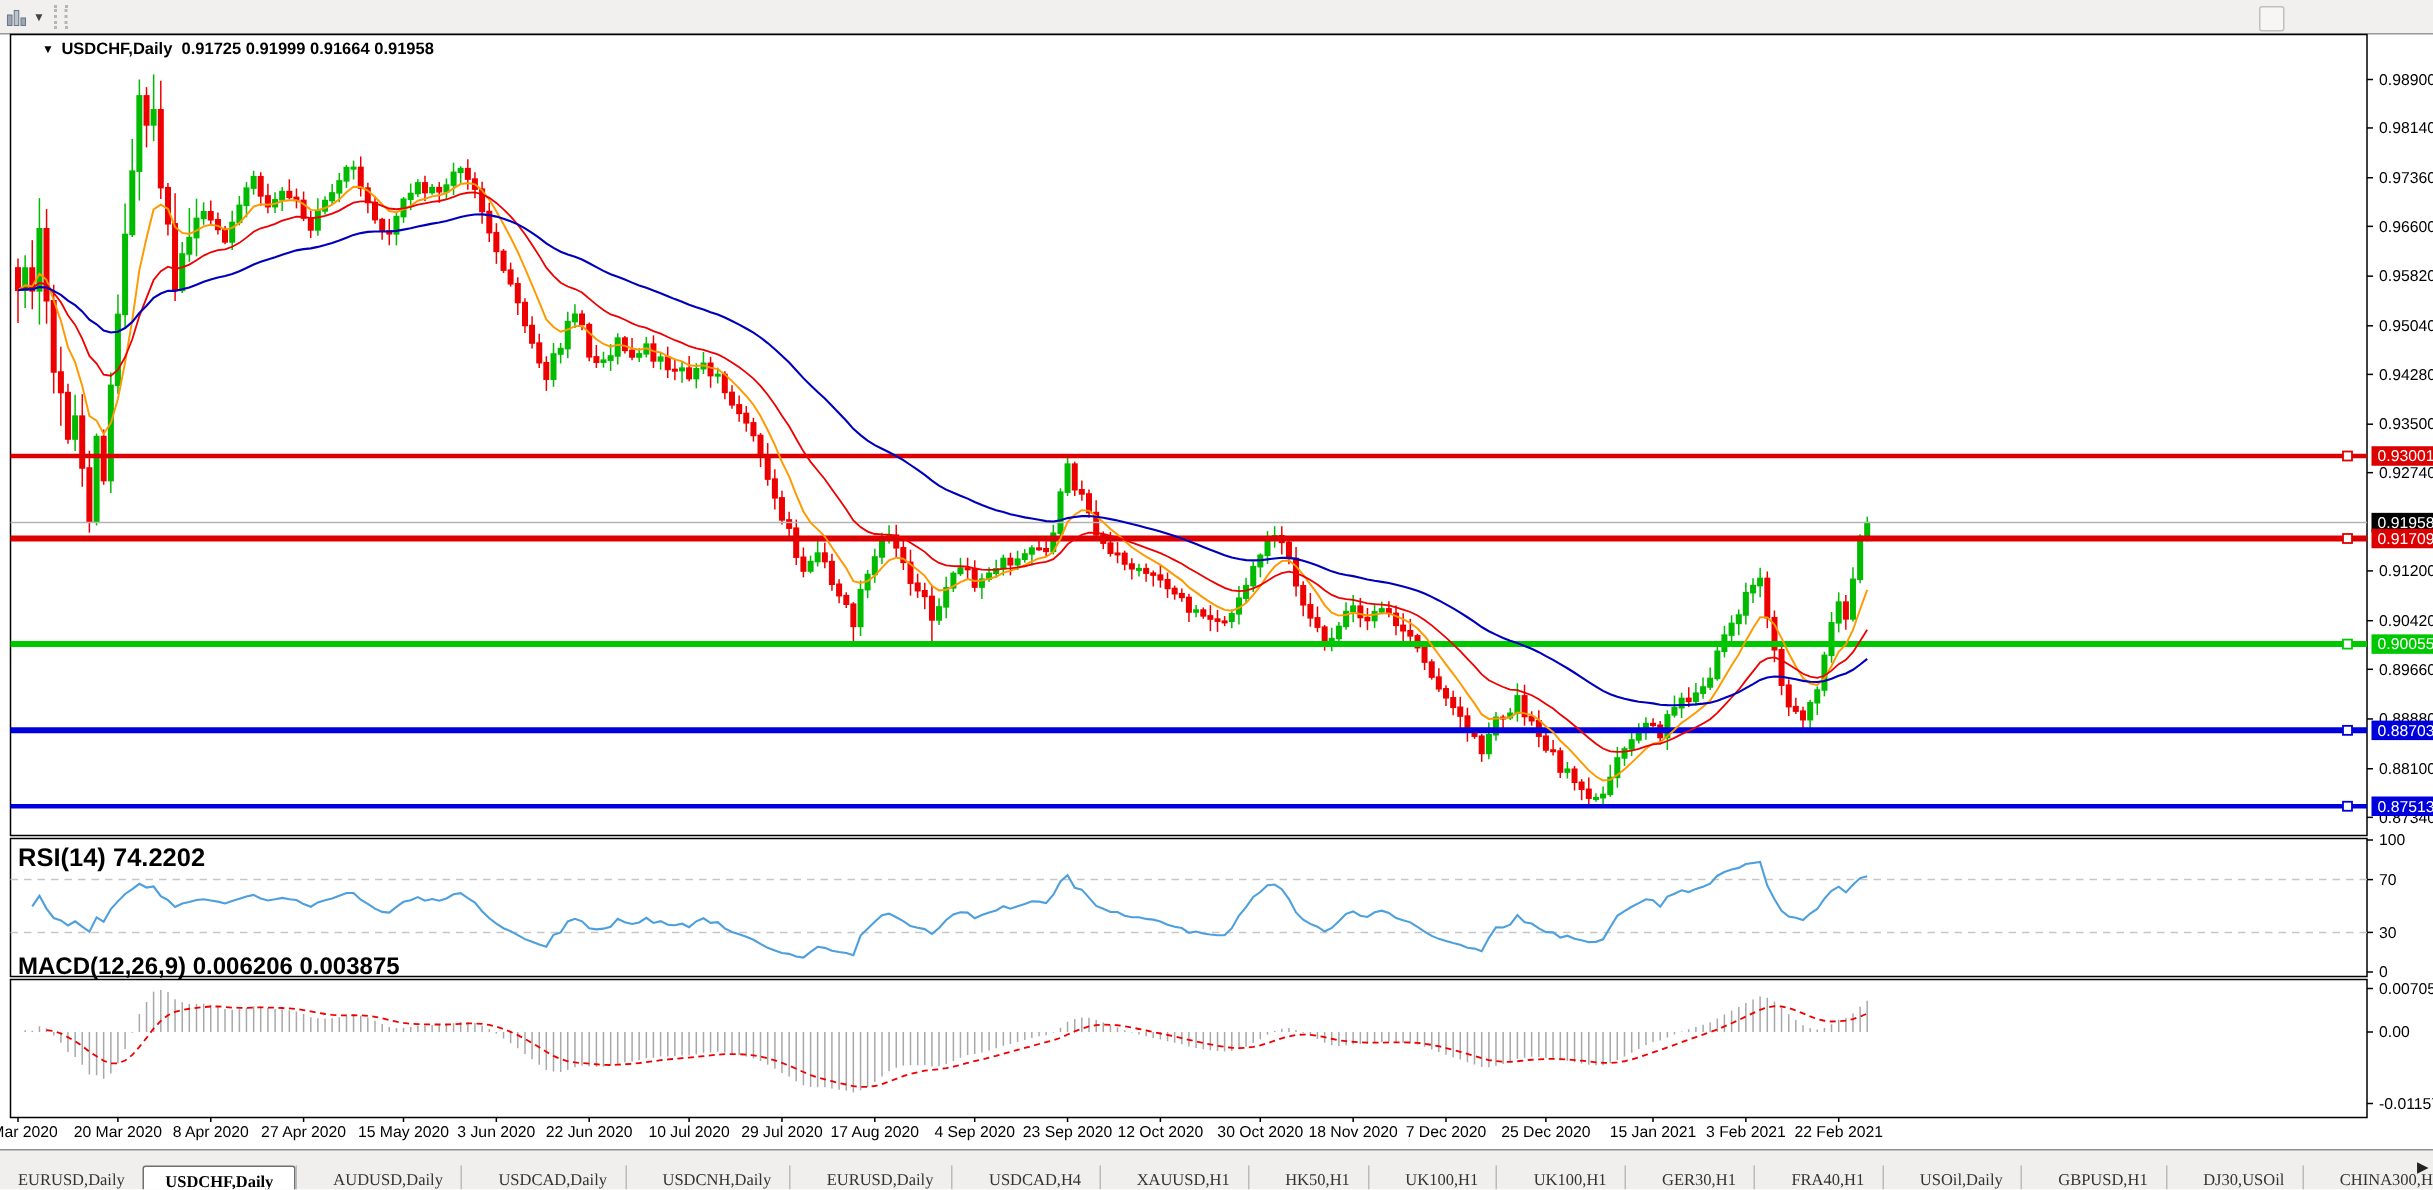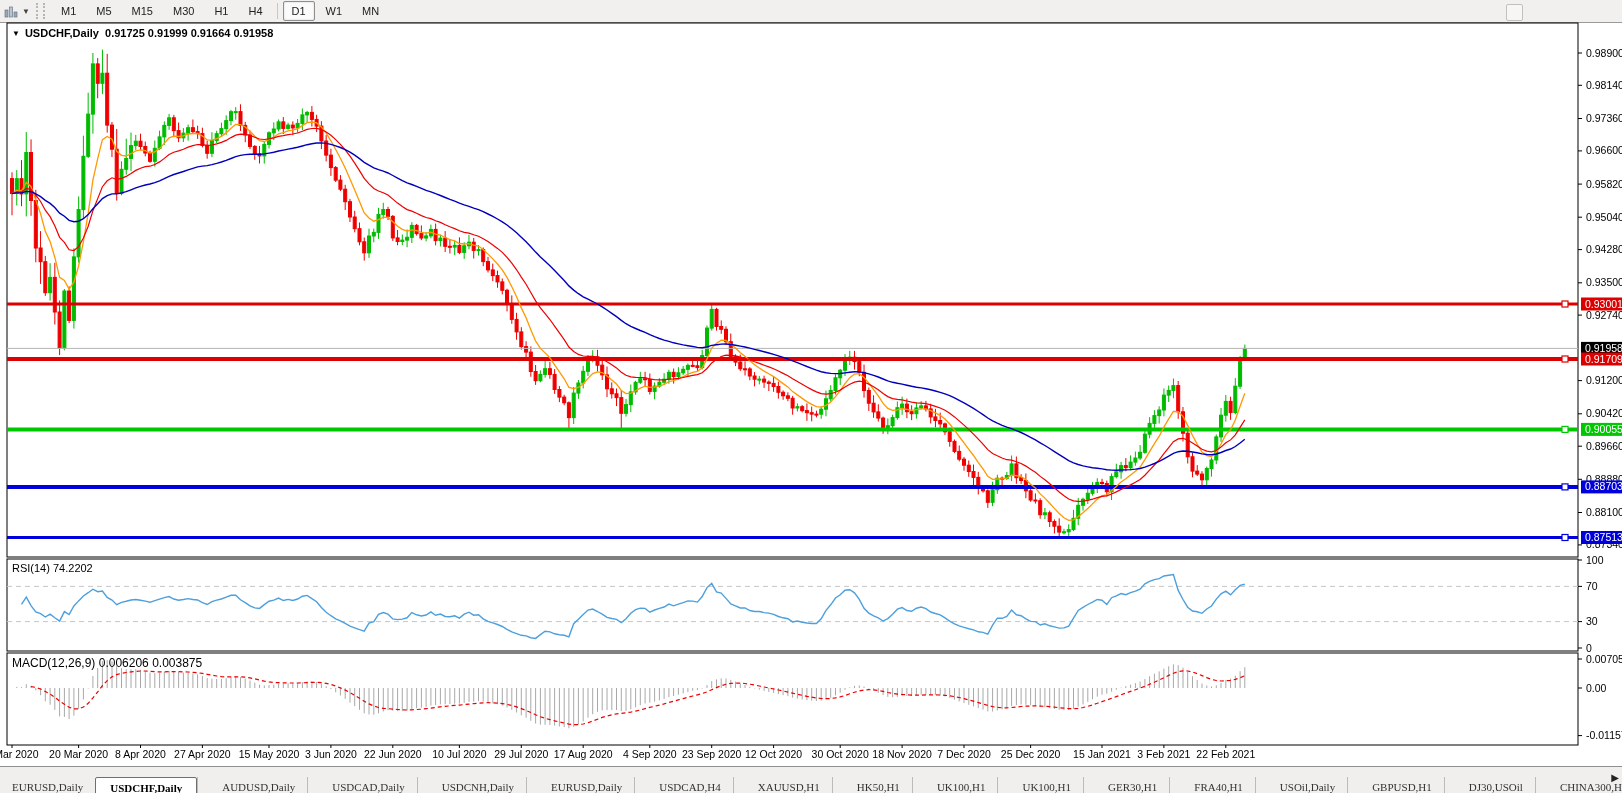--- a/index.html
+++ b/index.html
@@ -11,24 +11,24 @@
   .tb-icon{width:18px;height:16px;margin-left:2px;display:flex;align-items:center;justify-content:center;}
   .tb-caret{font-size:8px;color:#444;width:12px;text-align:center;cursor:pointer;}
   .grip{width:5px;height:16px;margin:0 6px 0 4px;border-left:2px dotted #b7b5b2;border-right:2px dotted #b7b5b2;}
   .tfbtn{font-size:11px;color:#222;padding:2px 8px;margin:0 1px;border:1px solid transparent;
          border-radius:2px;cursor:pointer;line-height:14px;}
   .tfbtn.active{background:#fbfbfb;border:1px solid #8e8e8e;box-shadow:inset 0 0 2px #ccc;}
   .tfsep{width:1px;height:16px;background:#c9c7c4;margin:0 4px;}
   #mini-btn{position:absolute;left:1506px;top:4px;width:15px;height:15px;background:#f7f6f4;
             border:1px solid #c2c0bd;border-radius:2px;}
   
-  #chart-title{position:absolute;left:12px;top:27px;font-size:11px;font-weight:700;color:#000;}
+  #chart-title{position:absolute;left:28px;top:27px;font-size:11px;font-weight:700;color:#000;}
   #chart-title .tri{font-size:8px;vertical-align:1px;margin-right:5px;}
-  #rsi-label{position:absolute;left:12px;top:562px;font-size:11px;font-weight:400;color:#000;}
-  #macd-label{position:absolute;left:12px;top:656px;font-size:12px;font-weight:400;color:#000;}
+  #rsi-label{position:absolute;left:12px;top:562px;font-size:17px;font-weight:700;color:#000;}
+  #macd-label{position:absolute;left:12px;top:636px;font-size:16px;font-weight:700;color:#000;}
   svg text{font-family:"Liberation Sans",sans-serif;}
   
   #tabbar{position:absolute;left:0;top:766px;width:1622px;height:27px;background:#f0efed;
           border-top:1px solid #8f8f8f;display:flex;align-items:flex-start;overflow:hidden;}
   .tab{font-size:11px;color:#333;padding:4px 12px 4px 12px;margin-top:10px;white-space:nowrap;cursor:pointer;line-height:13px;font-family:Liberation Serif, serif;}
   .tab + .tab{border-left:1px solid #bdbbb8;padding-left:24px;}
   .tab.active{background:#fff;border:1px solid #6f6f6f;border-left:1px solid #6f6f6f;font-weight:700;color:#000;
               border-radius:2px 2px 0 0;padding:4px 14px;}
   #tab-scroll{position:absolute;right:3px;top:772px;font-size:10px;color:#222;cursor:pointer;}
 </style>
@@ -40,32 +40,20 @@
   <div id="toolbar">
     <div class="tb-icon">
       <svg width="14" height="13" viewBox="0 0 14 13">
         <rect x="1" y="5" width="3" height="7" fill="#9aa7b5" stroke="#6b7886" stroke-width="0.7"></rect>
         <rect x="5.5" y="2" width="3" height="10" fill="#b9c4ce" stroke="#6b7886" stroke-width="0.7"></rect>
         <rect x="10" y="7" width="3" height="5" fill="#9aa7b5" stroke="#6b7886" stroke-width="0.7"></rect>
       </svg>
     </div>
     <div class="tb-caret">▼</div>
     <div class="grip"></div>
-    <div id="tf-buttons" style="display:flex;align-items:center;">
-        <div class="tfbtn">M1</div>
-        <div class="tfbtn">M5</div>
-        <div class="tfbtn">M15</div>
-        <div class="tfbtn">M30</div>
-        <div class="tfbtn">H1</div>
-        <div class="tfbtn">H4</div>
-        <div class="tfsep"></div>
-        <div class="tfbtn active">D1</div>
-        <div class="tfbtn">W1</div>
-        <div class="tfbtn">MN</div>
-      </div>
   </div>
   <div id="mini-btn"></div>
 
   <svg id="chart-svg" width="1622" height="793" style="position:absolute;left:0;top:0;">
       <rect x="7" y="23" width="1571" height="534" fill="#fff" stroke="#000" stroke-width="1"></rect>
       <rect x="7" y="559" width="1571" height="92" fill="#fff" stroke="#000" stroke-width="1"></rect>
       <rect x="7" y="653" width="1571" height="92" fill="#fff" stroke="#000" stroke-width="1"></rect>
       <g stroke="#00bb00" fill="#00bb00" stroke-width="1">
         <line x1="16.759999999999998" y1="170.1" x2="16.759999999999998" y2="205.4"></line>
         <rect x="15.3" y="178.7" width="3" height="14.8"></rect>

